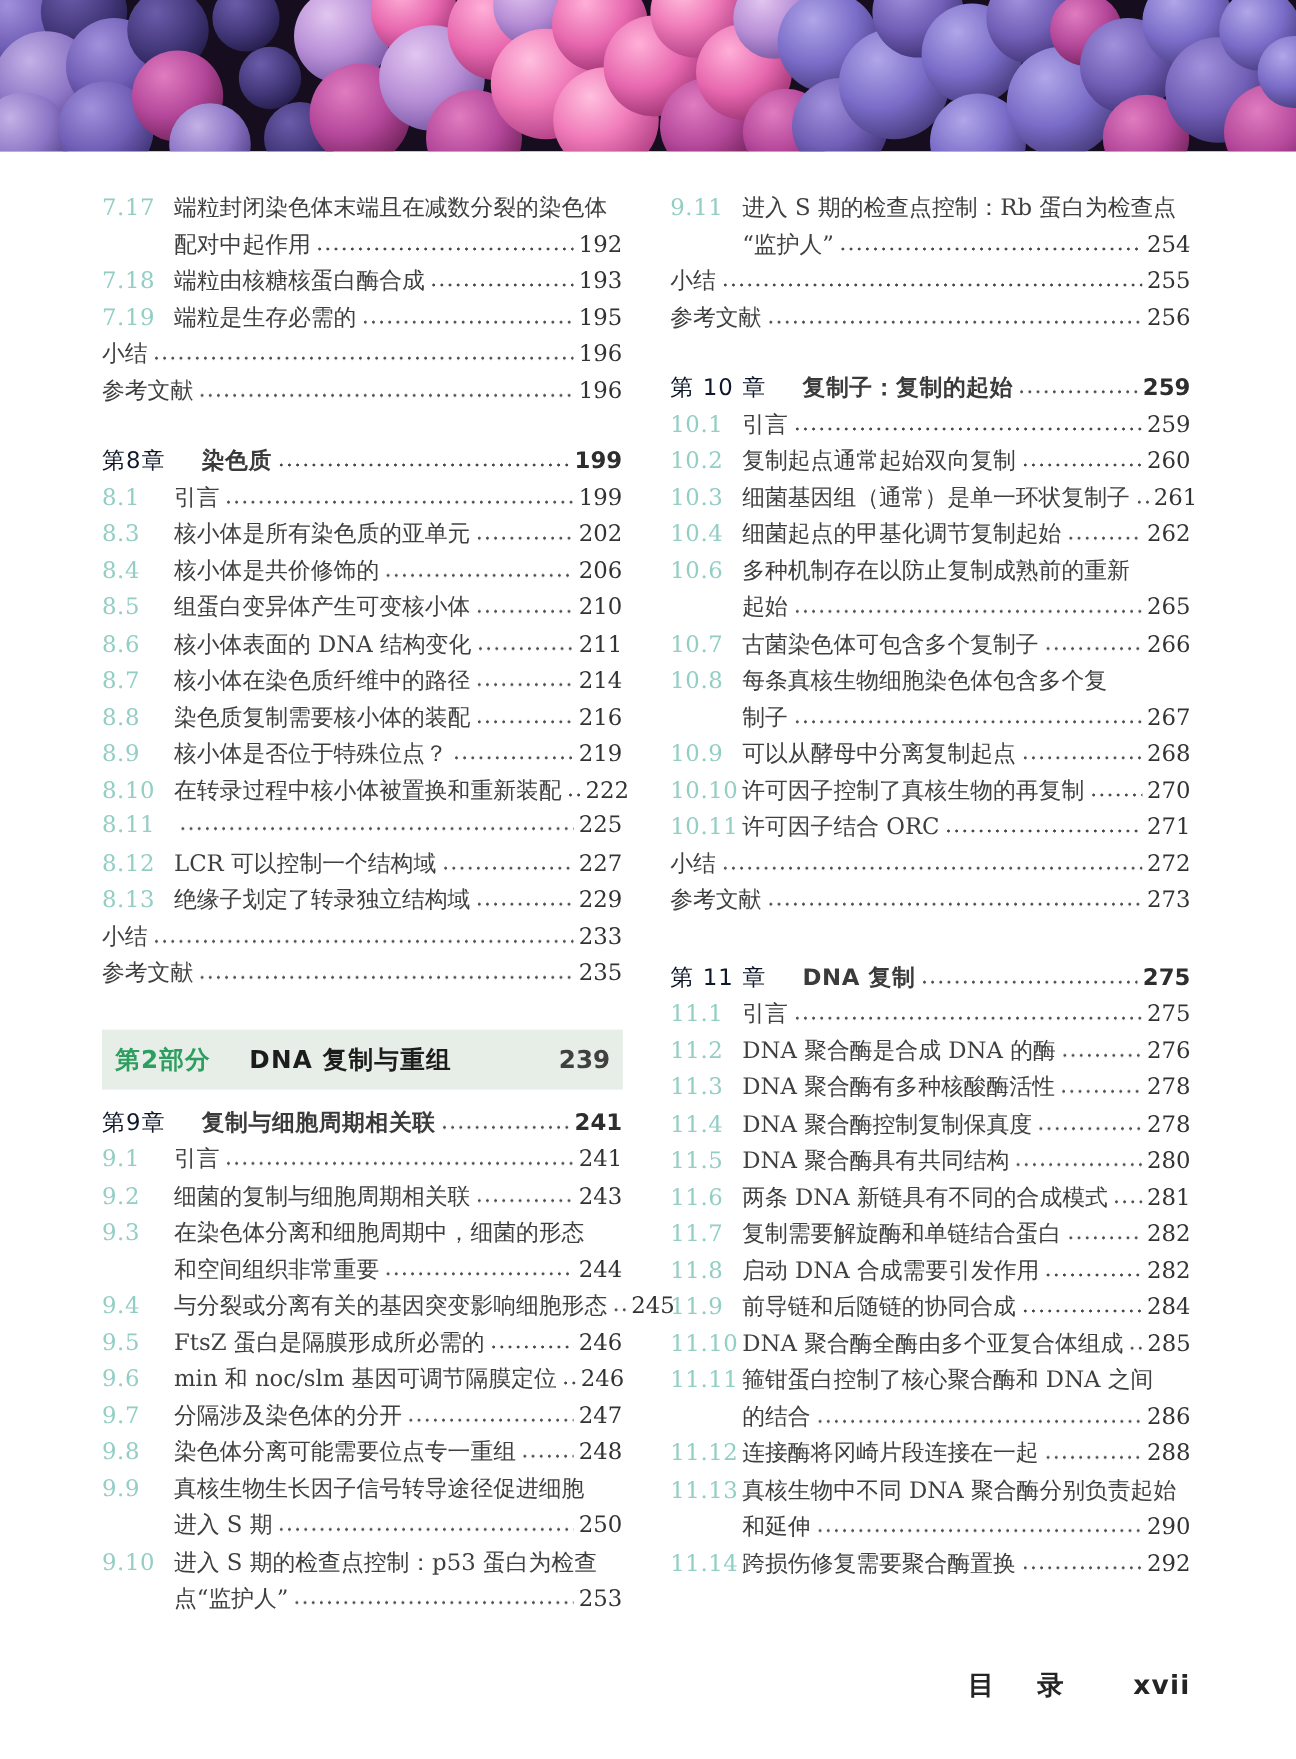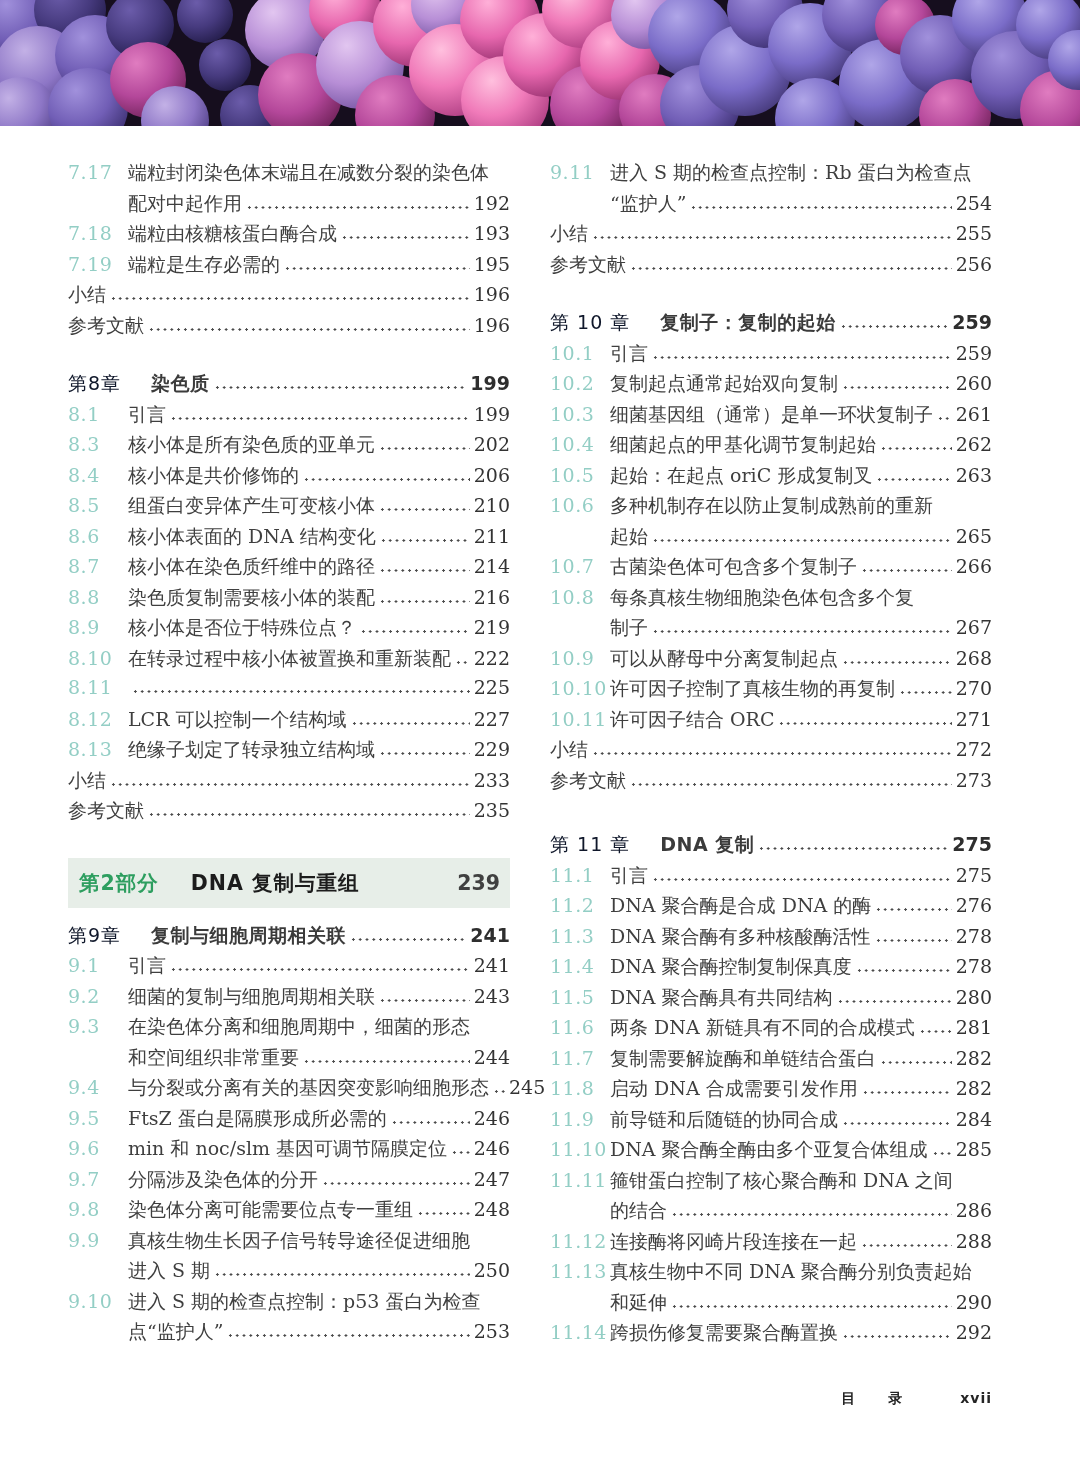--- a/index.html
+++ b/index.html
@@ -7,21 +7,21 @@
     width:1080px;height:1466px;position:relative;overflow:hidden;
     background:#ffffff;
     font-family:"DejaVu Serif","Liberation Serif",serif;
   }
   
   .hero{width:1080px;height:126px;overflow:hidden;background:#160e1e;}
   .hero svg{display:block;}
   
   .columns{
     display:flex;gap:40px;
-    padding:34px 88px 0 68px;
+    padding:34px 88px 0 85px;
     box-sizing:border-box;width:1080px;
   }
   .col{flex:1 1 0;min-width:0;}
   
   .row{
     display:flex;align-items:baseline;
     height:30.5px;font-size:19px;color:#3f3f3f;
   }
   .row .num{
     width:60px;flex:0 0 60px;
@@ -55,21 +55,21 @@
   .part-bar .pnum{color:#2d9e5f;margin-right:32px;letter-spacing:1px;}
   .part-bar .ptitle{color:#1c1c1c;letter-spacing:1px;}
   .part-bar .pspacer{flex:1 1 auto;}
   .part-bar .ppage{color:#404040;}
   .gap{width:100%;}
   
   .footer{
     position:absolute;top:1390px;right:88px;
     display:flex;align-items:baseline;gap:44px;
     font-family:"DejaVu Sans","Liberation Sans",sans-serif;
-    font-size:14px;font-weight:700;color:#242424;
+    font-size:22px;font-weight:700;color:#242424;
   }
   .footer .flabel{letter-spacing:14px;}
   .footer .fpage{letter-spacing:1px;}
 </style>
 </head>
 <body>
 
 <div class="page">
 
   <div class="hero">
@@ -418,26 +418,20 @@
           <span class="dots"></span>
           <span class="page">261</span>
         </div>
         <div class="row section">
           <span class="num">10.4</span>
           <span class="text">细菌起点的甲基化调节复制起始</span>
           <span class="dots"></span>
           <span class="page">262</span>
         </div>
         <div class="row section">
-          <span class="num">10.5</span>
-          <span class="text">起始：在起点 oriC 形成复制叉</span>
-          <span class="dots"></span>
-          <span class="page">263</span>
-        </div>
-        <div class="row section">
           <span class="num">10.6</span>
           <span class="text">多种机制存在以防止复制成熟前的重新</span>
         </div>
         <div class="row cont">
           <span class="num"></span>
           <span class="text">起始</span>
           <span class="dots"></span>
           <span class="page">265</span>
         </div>
         <div class="row section">

